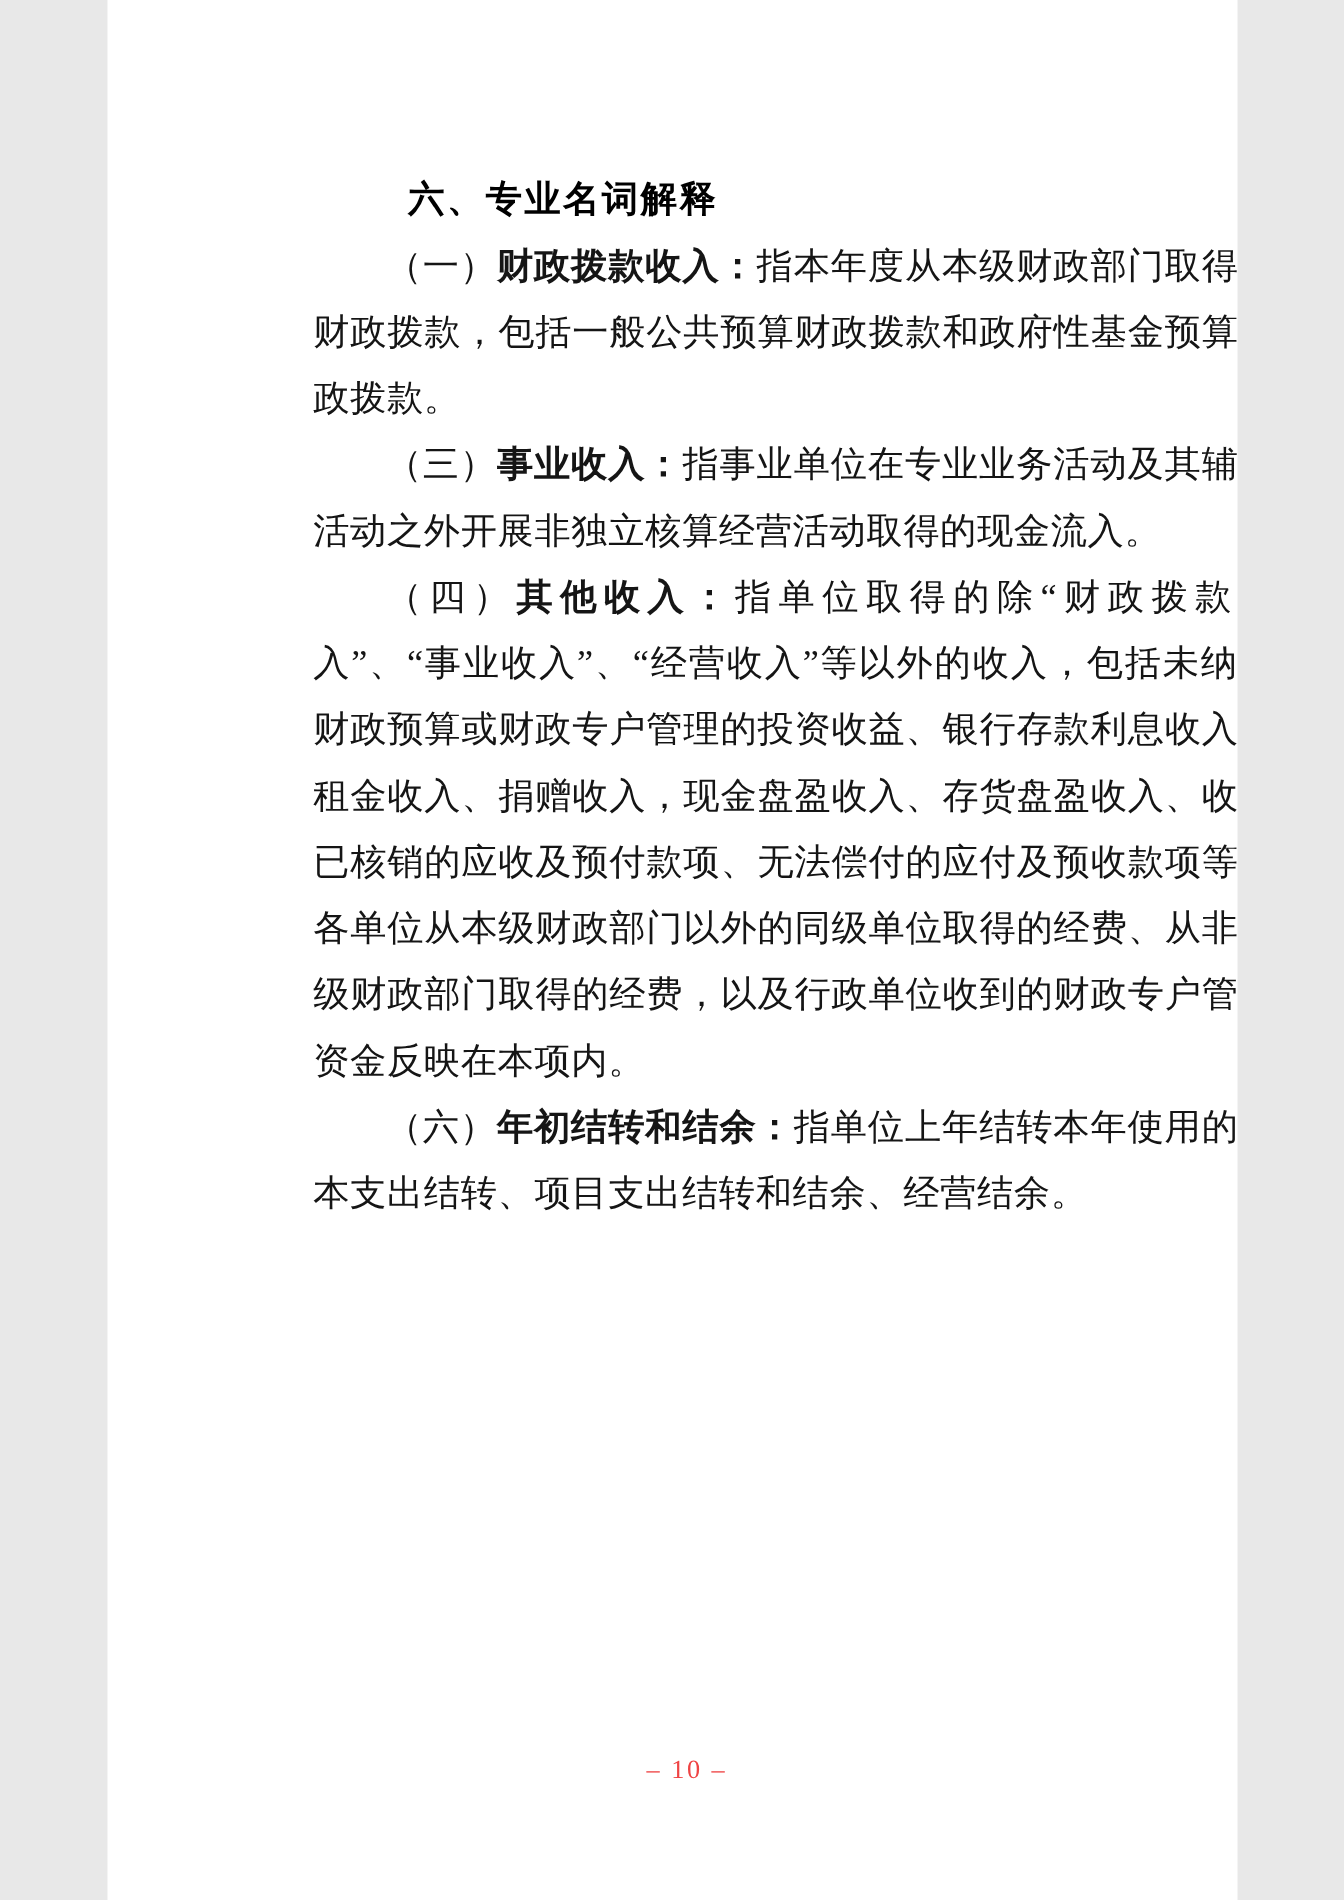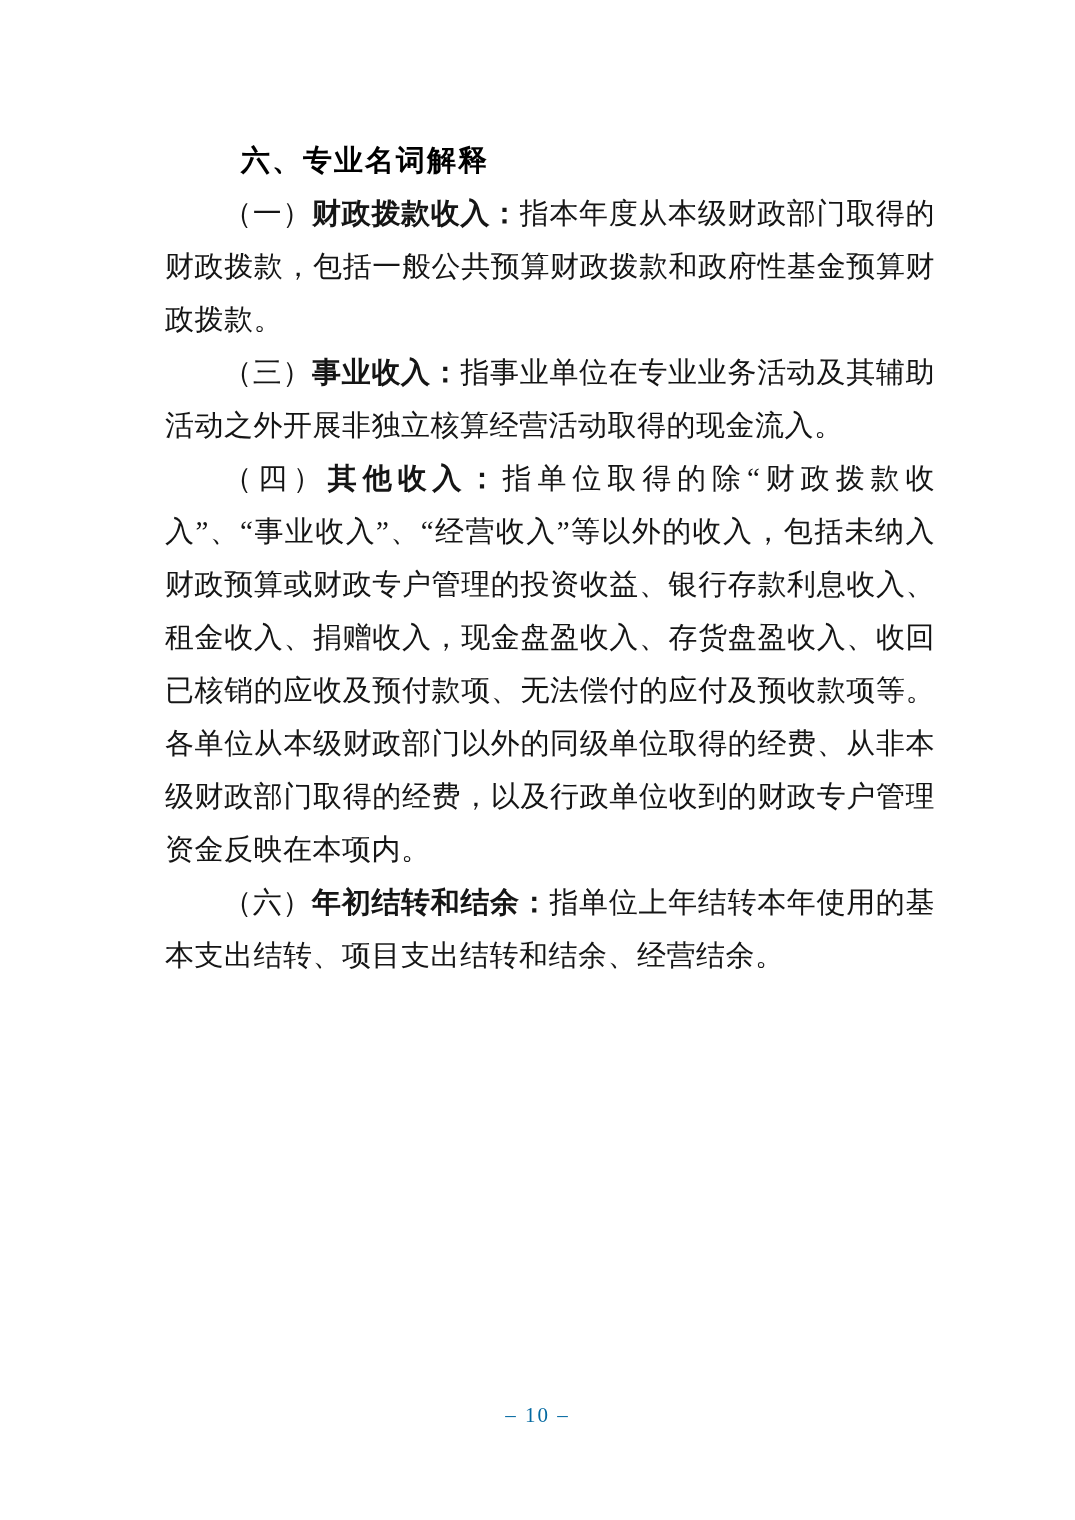--- a/index.html
+++ b/index.html
@@ -2,21 +2,21 @@
 <html><head>
 <meta charset="utf-8">
 <style>
   html, body {
     margin: 0;
     padding: 0;
     background: #e8e8e8;
   }
   .page {
     position: relative;
-    width: 1075px;
+    width: 904px;
     height: 1520px;
     background: #ffffff;
     margin: 0 auto;
     overflow: hidden;
     font-family: "Liberation Serif", "DejaVu Serif", serif;
     color: #151515;
   }
   .content {
     position: absolute;
     left: 165px;
@@ -43,27 +43,27 @@
     letter-spacing: 0.5px;
   }
   .para .num {
     font-weight: normal;
   }
   .para .term {
     font-weight: bold;
   }
   .page-number {
     position: absolute;
-    left: 0;
+    left: 12px;
     top: 1400px;
     width: 100%;
     text-align: center;
     font-size: 21px;
     line-height: 30px;
-    color: #0369a1;
+    color: #ef4444;
     letter-spacing: 2px;
   }
 </style>
 </head>
 <body>
 
 <div class="page">
   <div class="content">
 
     <h2 class="section-title">六、专业名词解释</h2>

